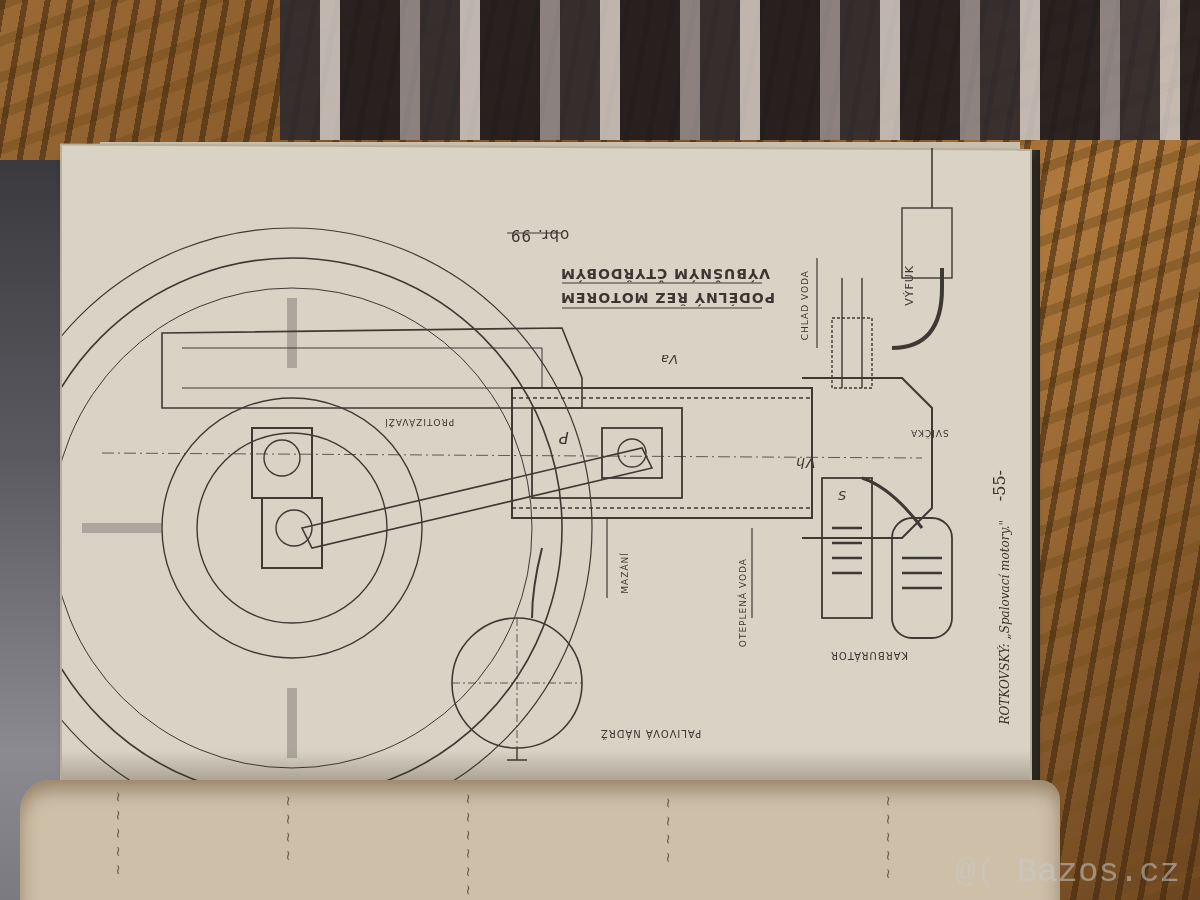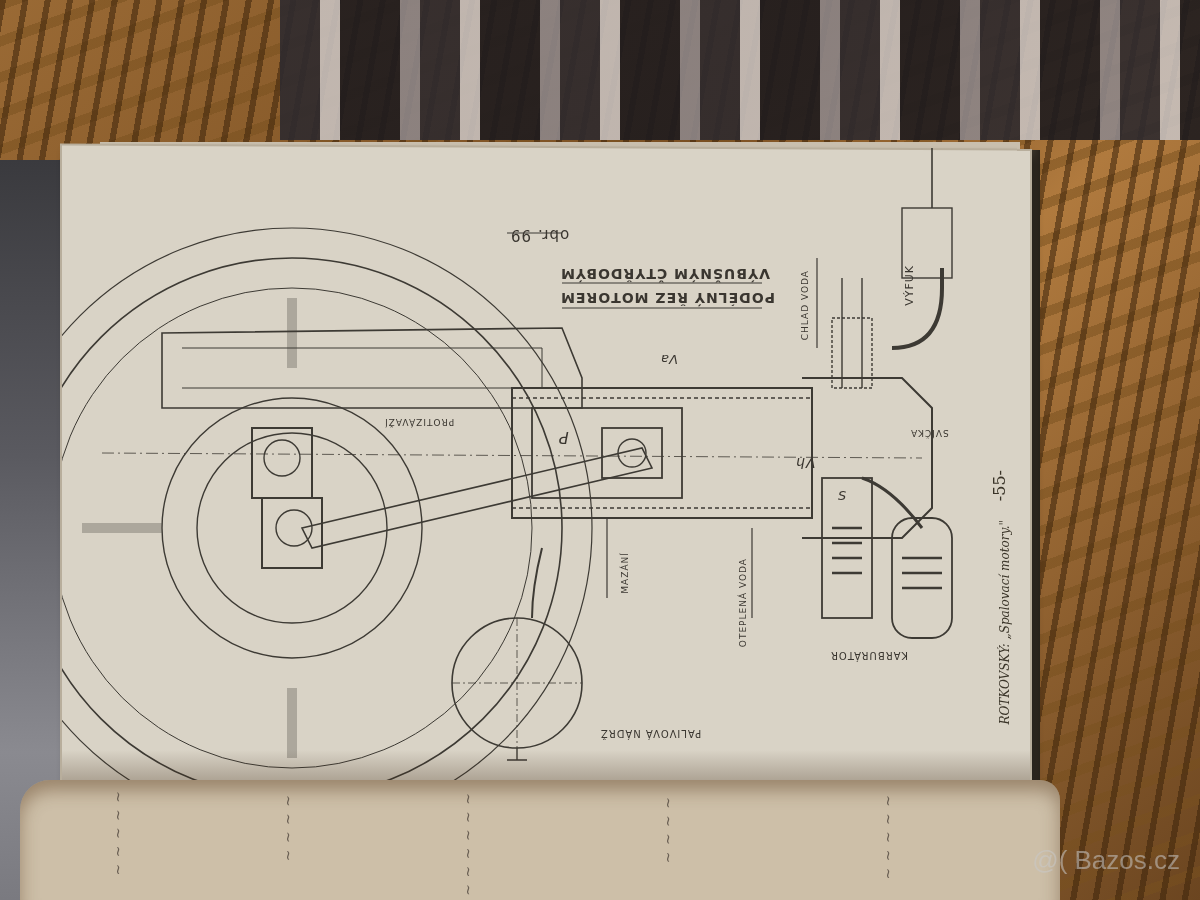--- a/index.html
+++ b/index.html
@@ -22,21 +22,21 @@
     background:linear-gradient(180deg,rgba(0,0,0,0),rgba(60,40,20,.55));}
   .spine{position:absolute;left:1010px;top:150px;width:30px;height:650px;background:linear-gradient(90deg,#6a6050,#2a241c);}
   .lower-page{position:absolute;left:20px;top:780px;width:1040px;height:130px;background:#cdbfa8;
     border-radius:30px 20px 0 0;box-shadow:inset 0 10px 18px rgba(90,60,30,.45);}
   .hw{position:absolute;color:#4a4038;font-family:"DejaVu Serif",serif;font-style:italic;font-size:14px;
     writing-mode:vertical-rl;transform:rotate(180deg);letter-spacing:1px;opacity:.75;}
   svg.drawing{position:absolute;left:62px;top:148px;width:968px;height:650px;}
   .lbl{position:absolute;font-family:"DejaVu Sans",sans-serif;color:#3a3630;font-size:11px;letter-spacing:1px;white-space:nowrap;}
   .rot180{transform:rotate(180deg);}
   .vert{writing-mode:vertical-rl;}
-  .watermark{position:absolute;right:20px;bottom:24px;color:rgba(200,200,200,.55);font-size:26px;font-family:Liberation Sans, sans-serif;}
+  .watermark{position:absolute;right:20px;bottom:9px;color:rgba(200,200,200,.55);font-size:34px;font-family:Liberation Mono, monospace;}
   .footer-credit{position:absolute;left:998px;top:520px;writing-mode:vertical-rl;transform:rotate(180deg);
     font-family:"DejaVu Serif",serif;font-style:italic;font-size:12px;color:#3a3428;}
   .page-num{position:absolute;left:990px;top:470px;writing-mode:vertical-rl;transform:rotate(180deg);
     font-family:"DejaVu Serif",serif;font-size:16px;color:#3a3428;}
 </style>
 </head>
 <body>
 
 <div class="wood"></div>
 <div class="rug"></div>

